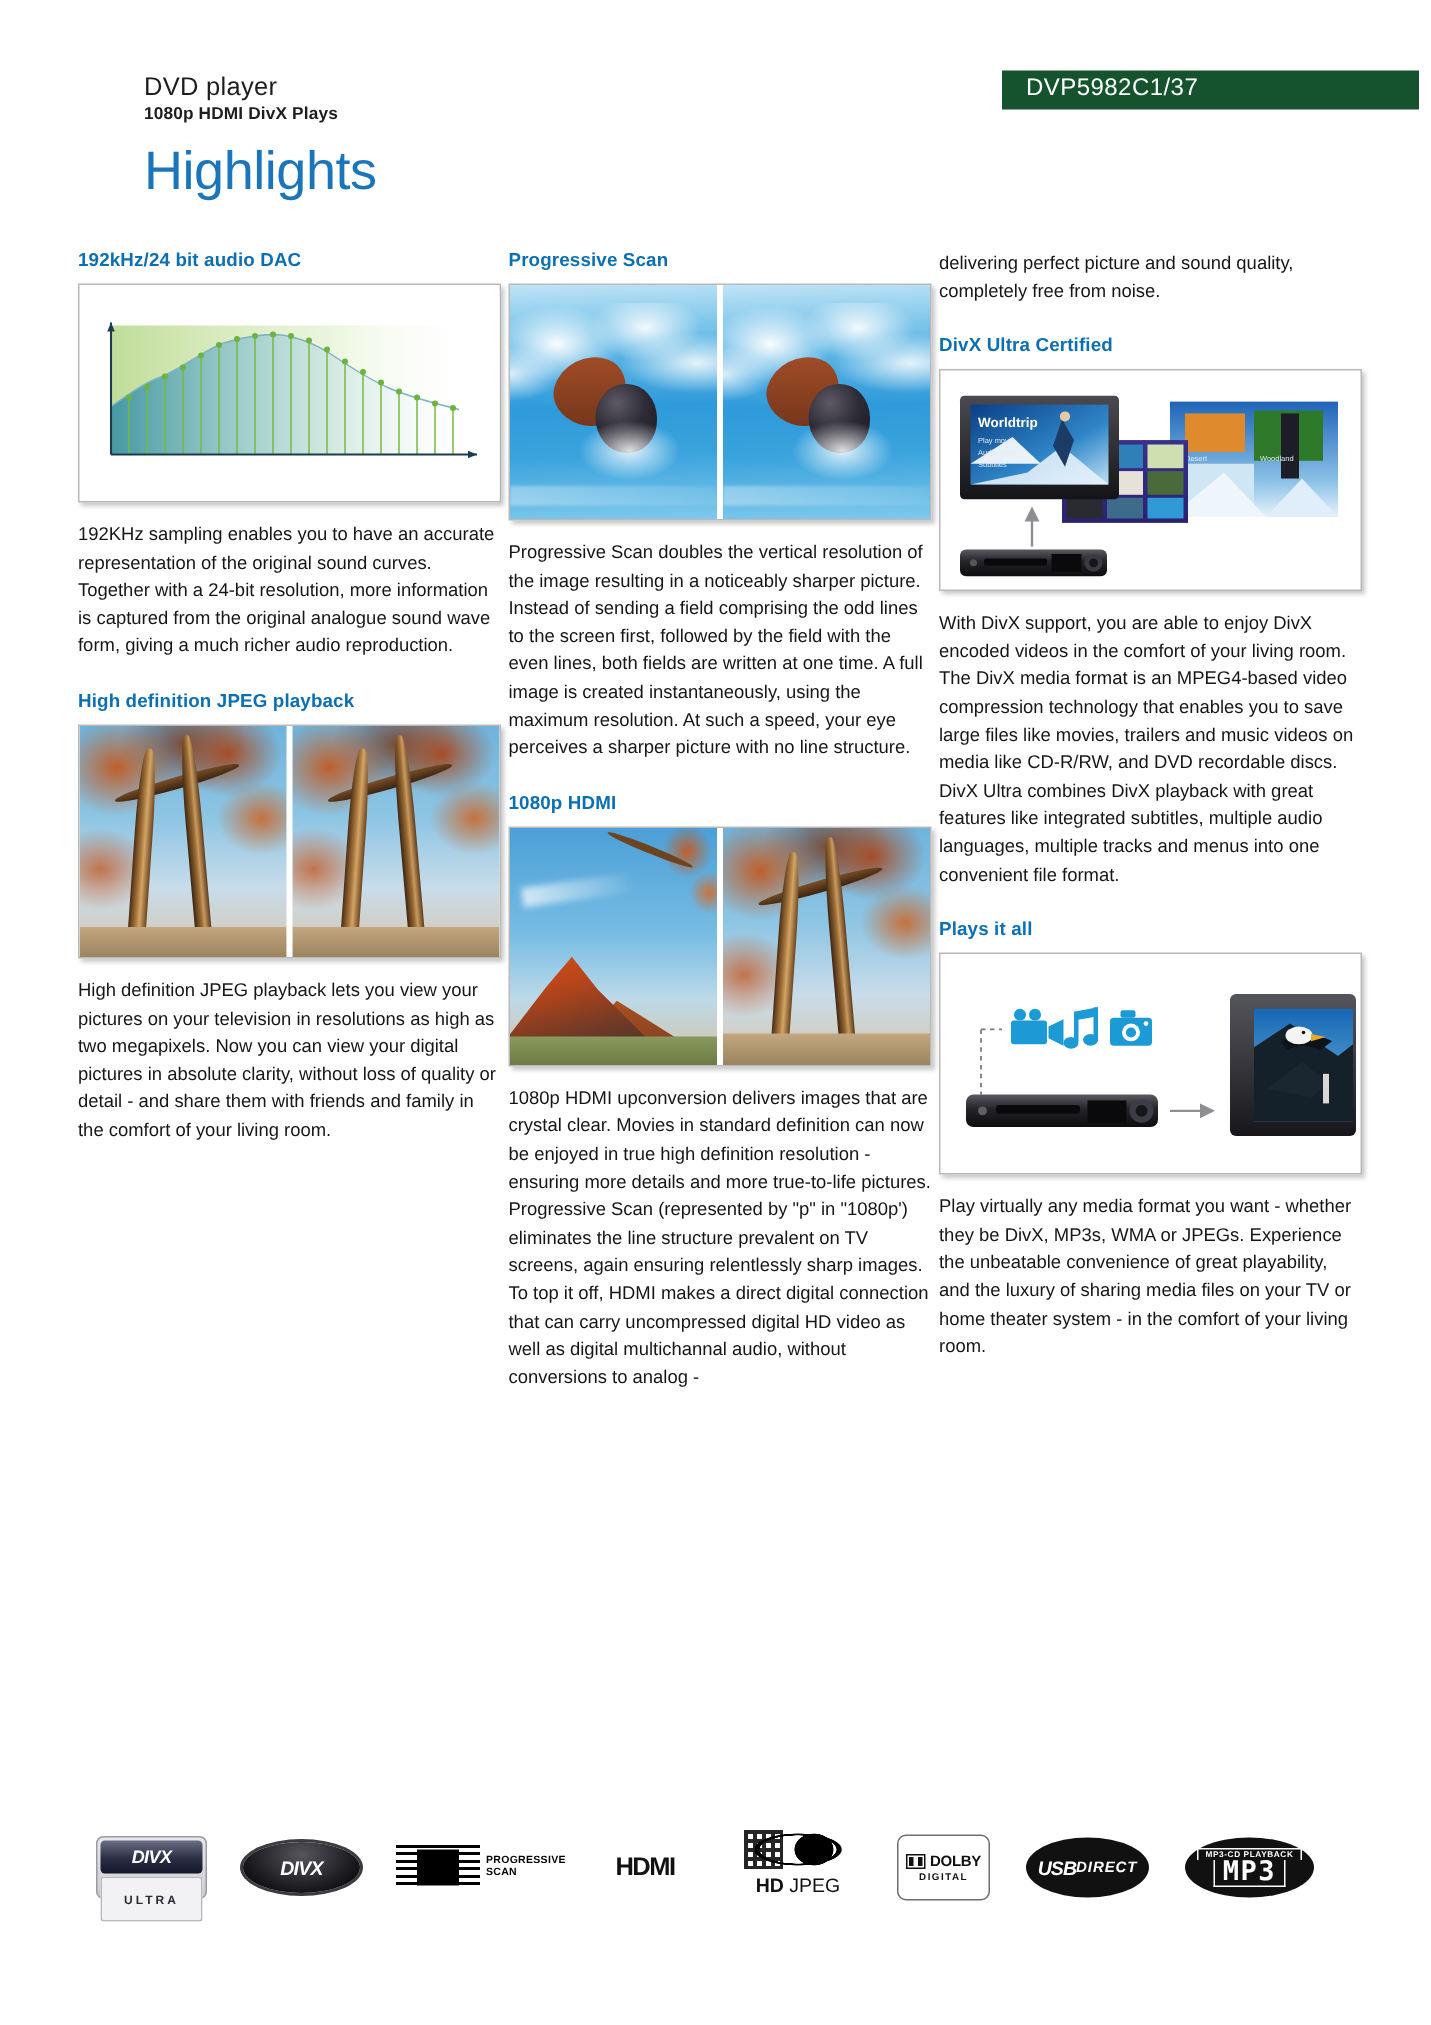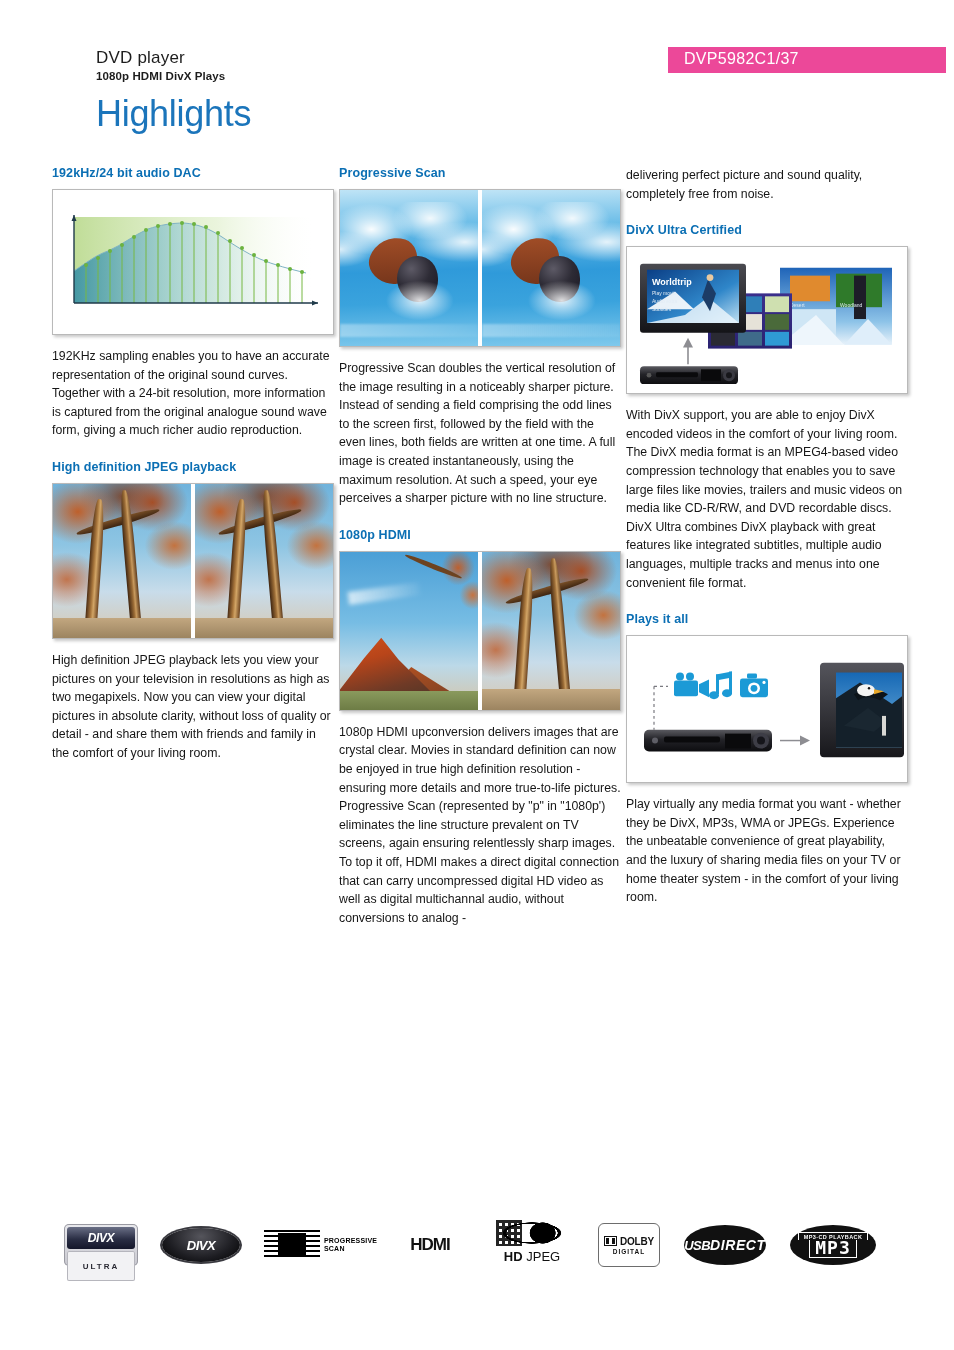--- a/index.html
+++ b/index.html
@@ -17,21 +17,21 @@
   .prod-kind {
     position: absolute; left: 52px; top: 48px;
     font-size: 17px; letter-spacing: .2px; color: #1d1d1d; font-weight: 400;
   }
   .prod-sub {
     position: absolute; left: 52px; top: 70px;
     font-size: 11.5px; font-weight: 700; color: #1d1d1d; letter-spacing: .1px;
   }
   .model-bar {
     position: absolute; left: 624px; top: 47px; width: 278px; height: 26px;
-    background: #ec4899;
+    background: #14532d;
   }
   .model-bar span {
     position: absolute; left: 16px; top: 3px;
     color: #ffffff; font-size: 16px; letter-spacing: .3px;
   }
   .pagetitle {
     position: absolute; left: 52px; top: 93px;
     font-size: 36px; font-weight: 400; color: #1b75BB; letter-spacing: -.3px;
   }
 
@@ -255,21 +255,21 @@
   }
   .logo-dolby .box::before { left: 1px; }
   .logo-dolby .box::after { right: 1px; transform: scaleX(-1); }
   .logo-dolby .dname { font-size: 10px; font-weight: 700; color: #111; letter-spacing: -.2px; }
   .logo-dolby .dsub { font-size: 6.5px; font-weight: 700; color: #111; letter-spacing: 1px; }
   .logo-usb {
     width: 82px; height: 40px; border-radius: 50%/50%; background: #111;
     display: flex; align-items: center; justify-content: center;
   }
   .logo-usb .u1 { color: #fff; font-size: 13px; font-weight: 700; font-style: italic; letter-spacing: -.6px; }
-  .logo-usb .u2 { color: #fff; font-size: 14px; font-weight: 700; font-style: italic; letter-spacing: .6px; }
+  .logo-usb .u2 { color: #fff; font-size: 10px; font-weight: 700; font-style: italic; letter-spacing: .6px; }
   .logo-mp3 {
     width: 86px; height: 40px; border-radius: 50%/50%; background: #111;
     display: flex; flex-direction: column; align-items: center; justify-content: center;
   }
   .logo-mp3 .m1 {
     color: #fff; font-size: 5.5px; font-weight: 700; letter-spacing: .4px;
     border: 1px solid #fff; border-bottom: none; padding: 1px 5px 0;
   }
   .logo-mp3 .m2 {
     color: #fff; font-size: 18px; font-weight: 700; line-height: 16px; letter-spacing: 1px;

